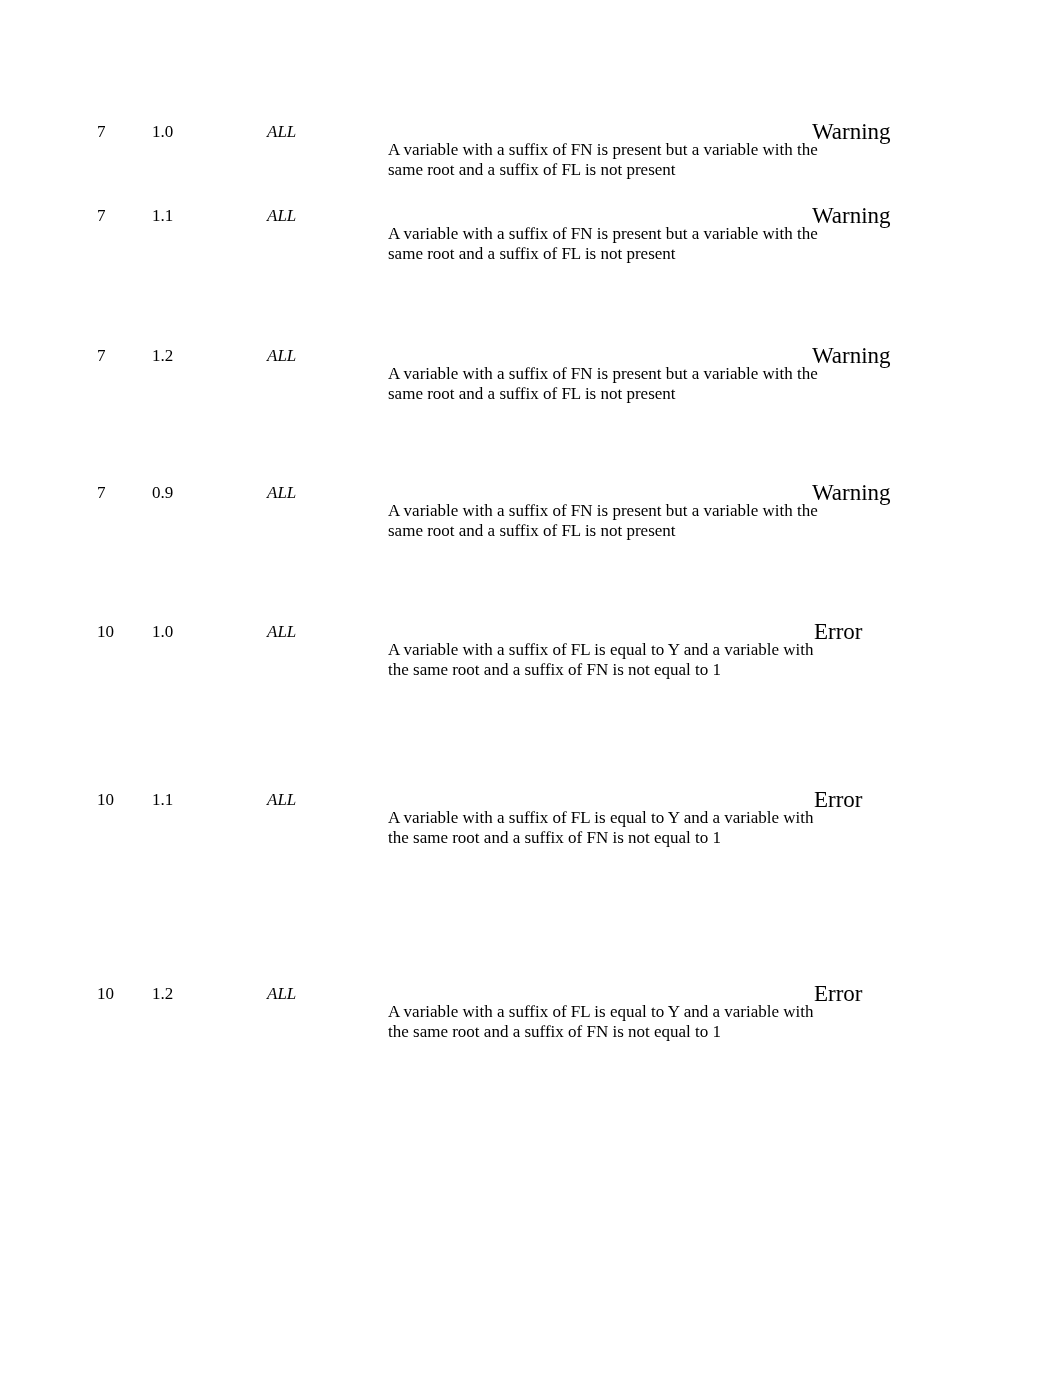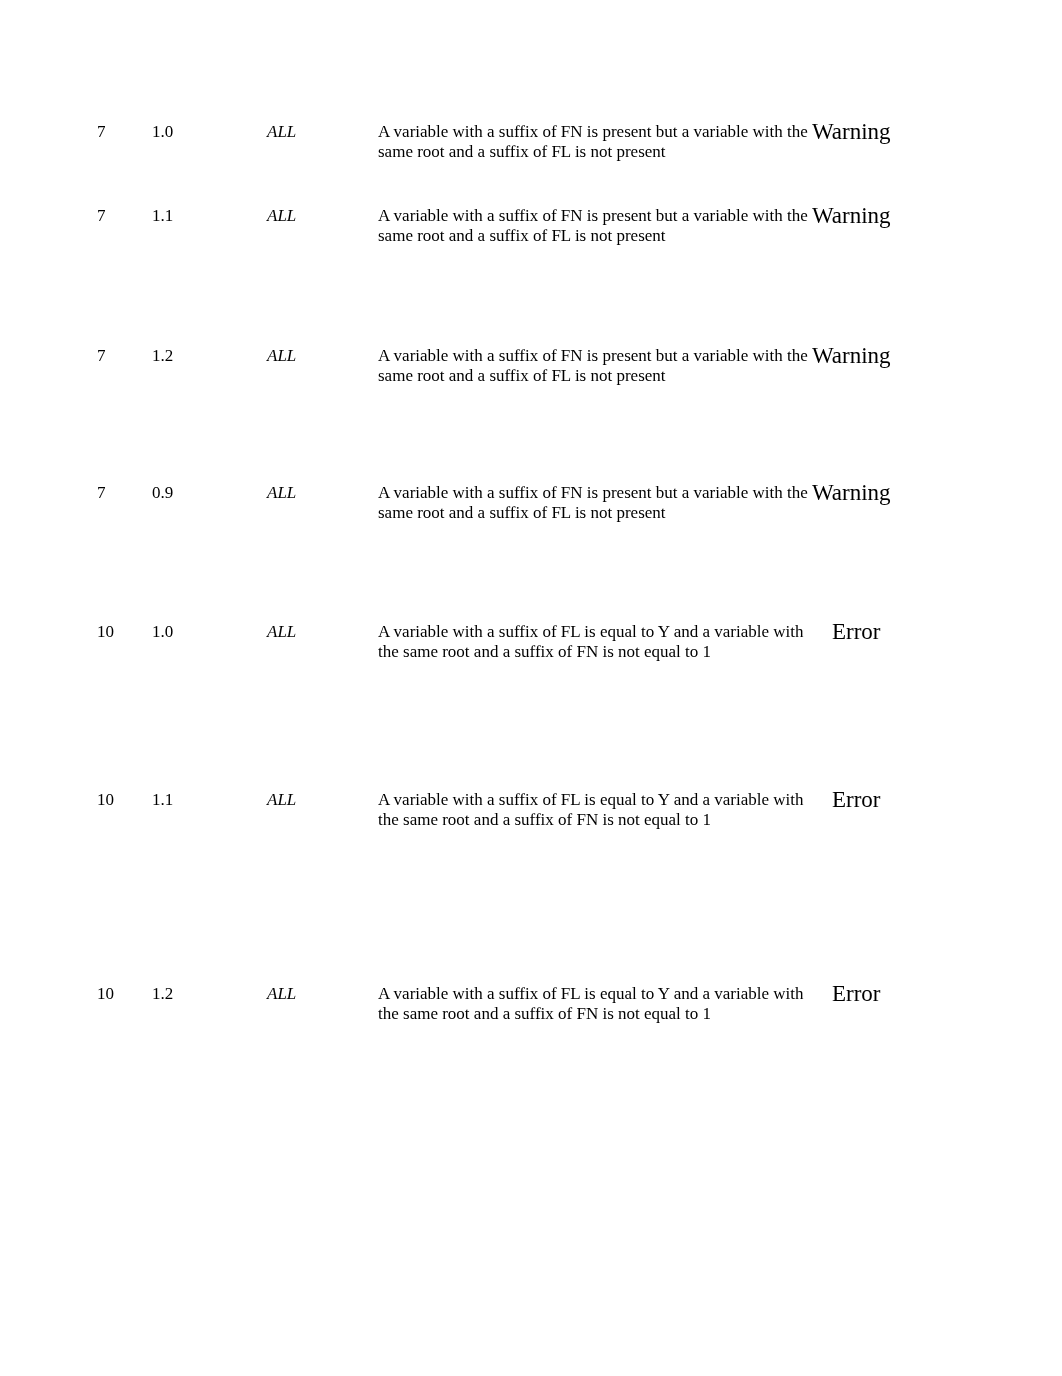--- a/index.html
+++ b/index.html
@@ -50,37 +50,38 @@
     line-height: 19.5px;
     white-space: nowrap;
     color: #000000;
   }
 
   .cell-rule-number  { left: 97px;  width: 60px; }
   .cell-version      { left: 152px; width: 80px; }
   .cell-scope        { left: 267px; width: 90px; font-style: italic; }
 
   .cell-description {
-    left: 378px;
+    left: 388px;
     width: 440px;
     white-space: normal;
     font-size: 17px;
     line-height: 19.5px;
+    margin-top: 18px;
   }
 
   .cell-severity {
     left: 812px;
     width: 120px;
     font-size: 23px;
     line-height: 19.5px;
   }
 
   
   .rule-row.severity-error .cell-description { width: 446px; }
-  .rule-row.severity-error .cell-severity    { left: 832px; }
+  .rule-row.severity-error .cell-severity    { left: 814px; }
 </style>
 </head>
 <body>
 
 <div id="page">
   <div id="rules-table">
 
     <div class="rule-row severity-warning" style="top:122px;">
       <div class="cell cell-rule-number">7</div>
       <div class="cell cell-version">1.0</div>

